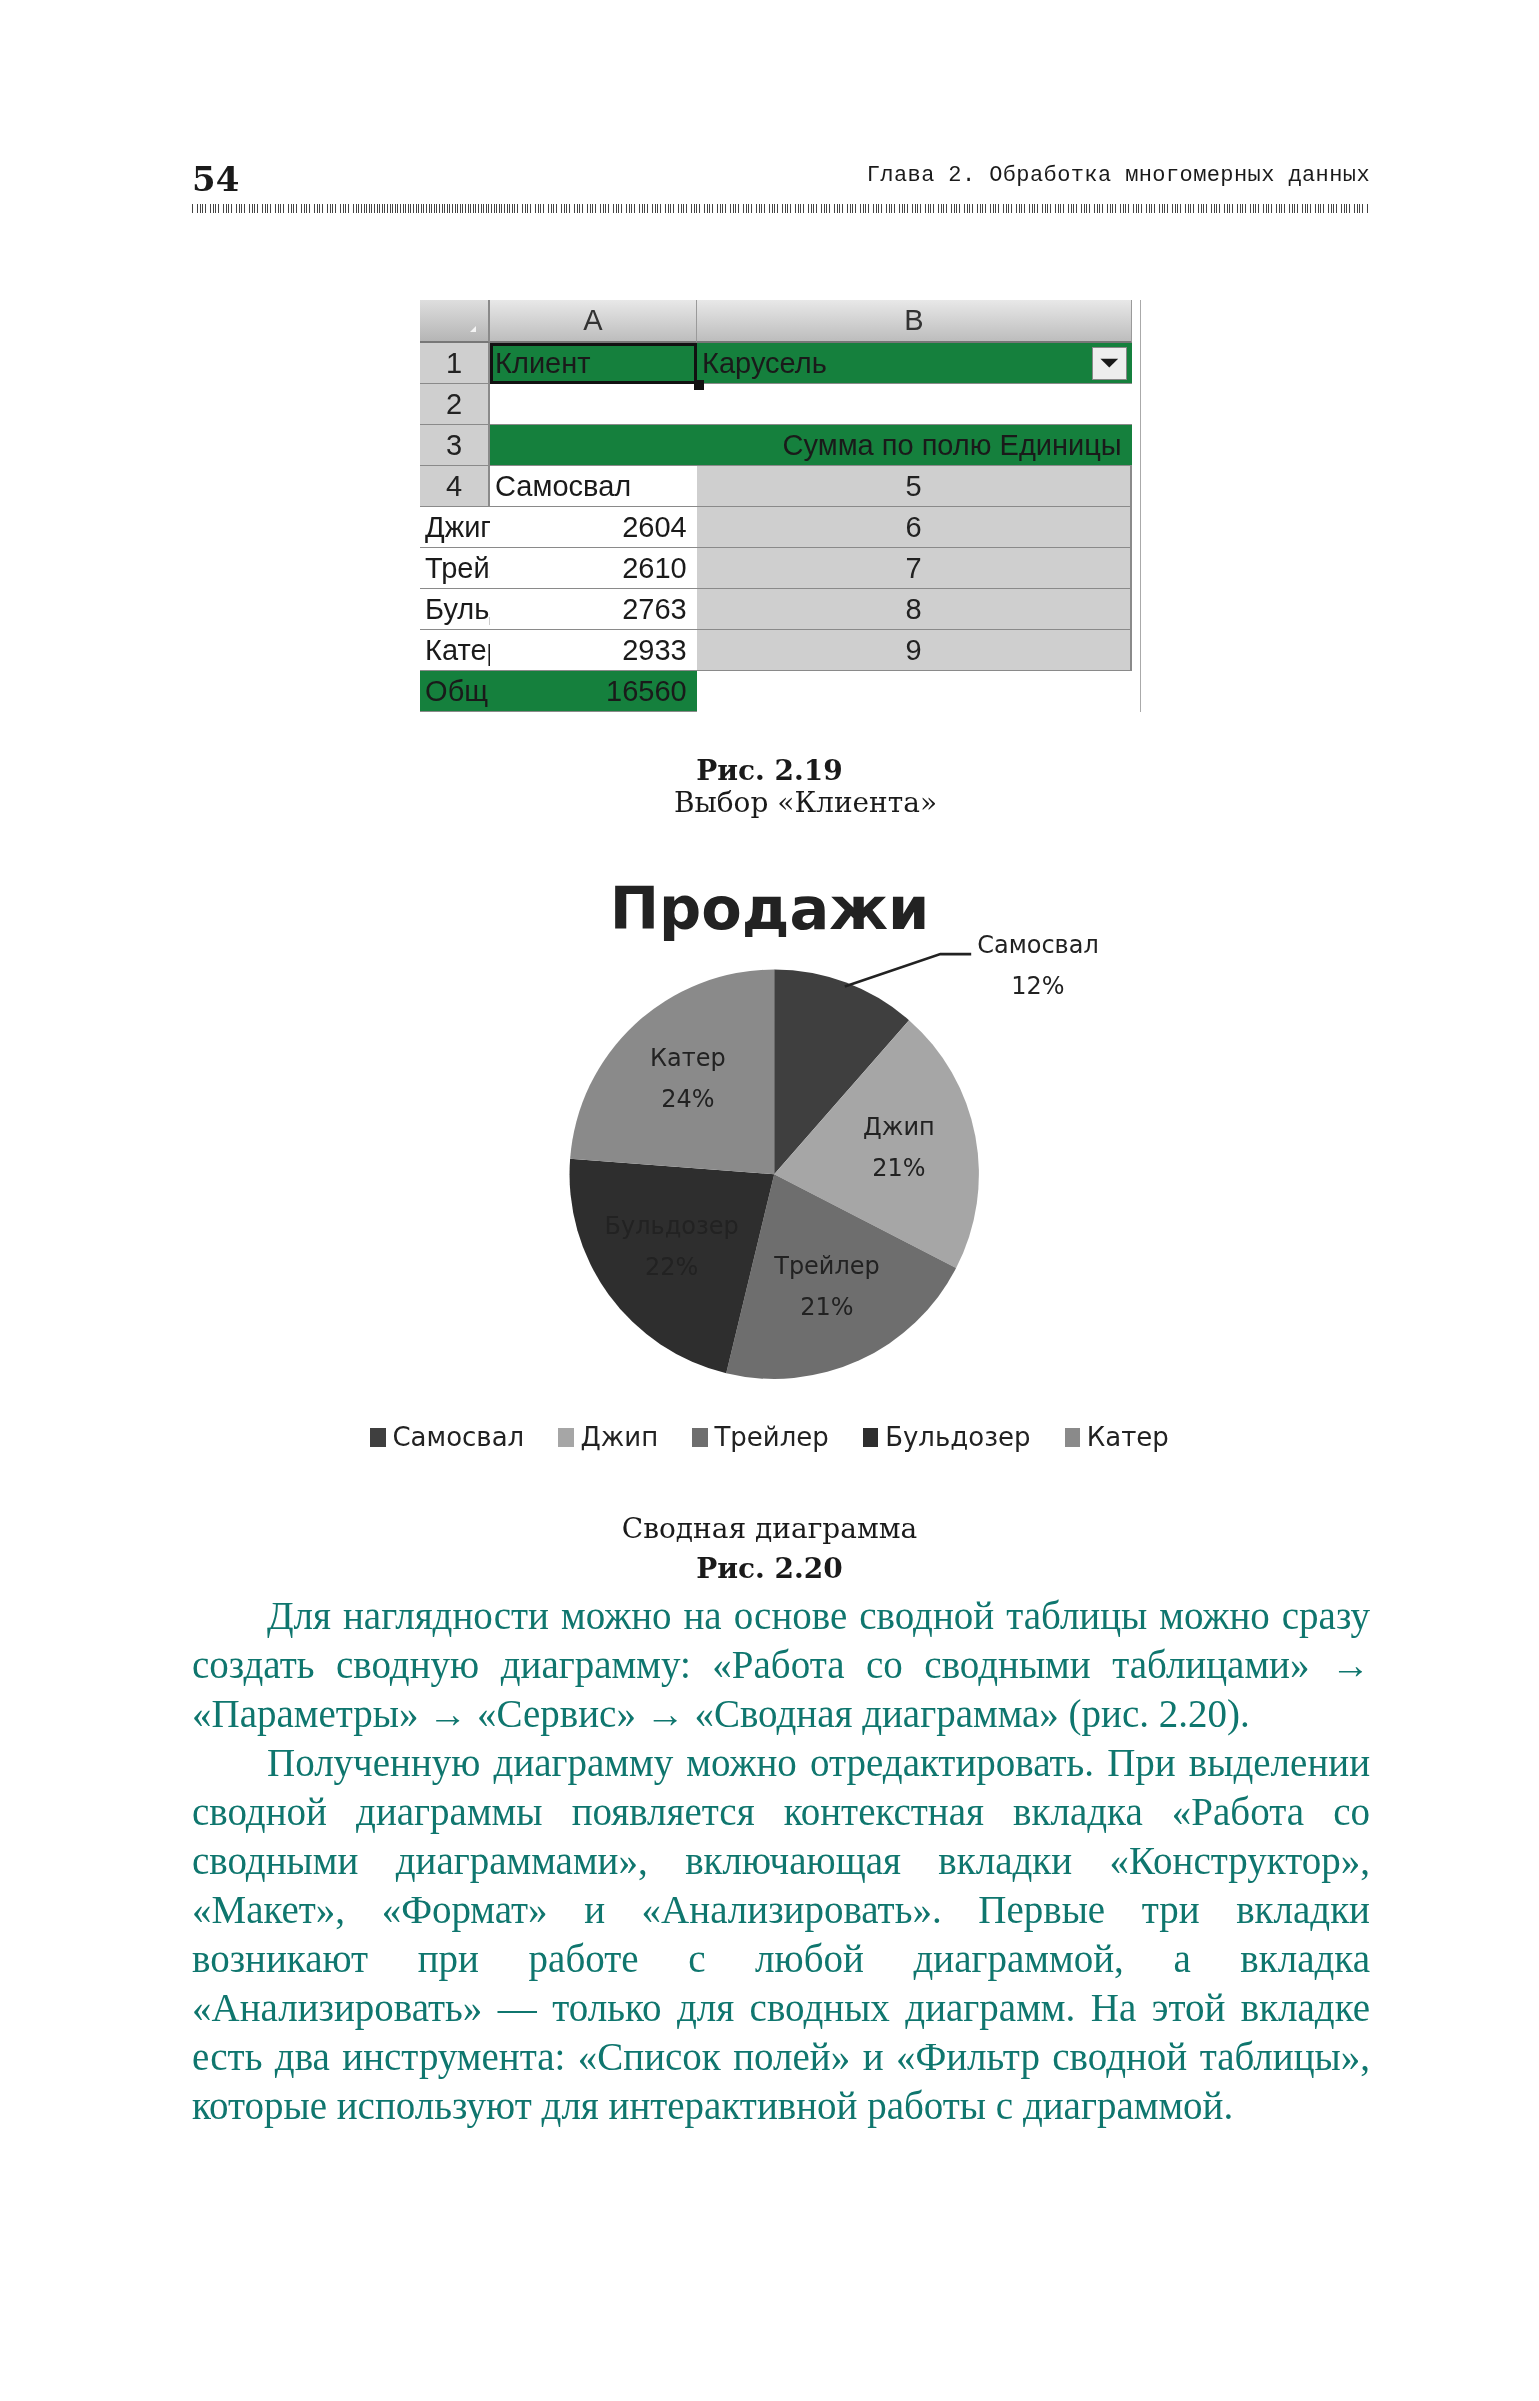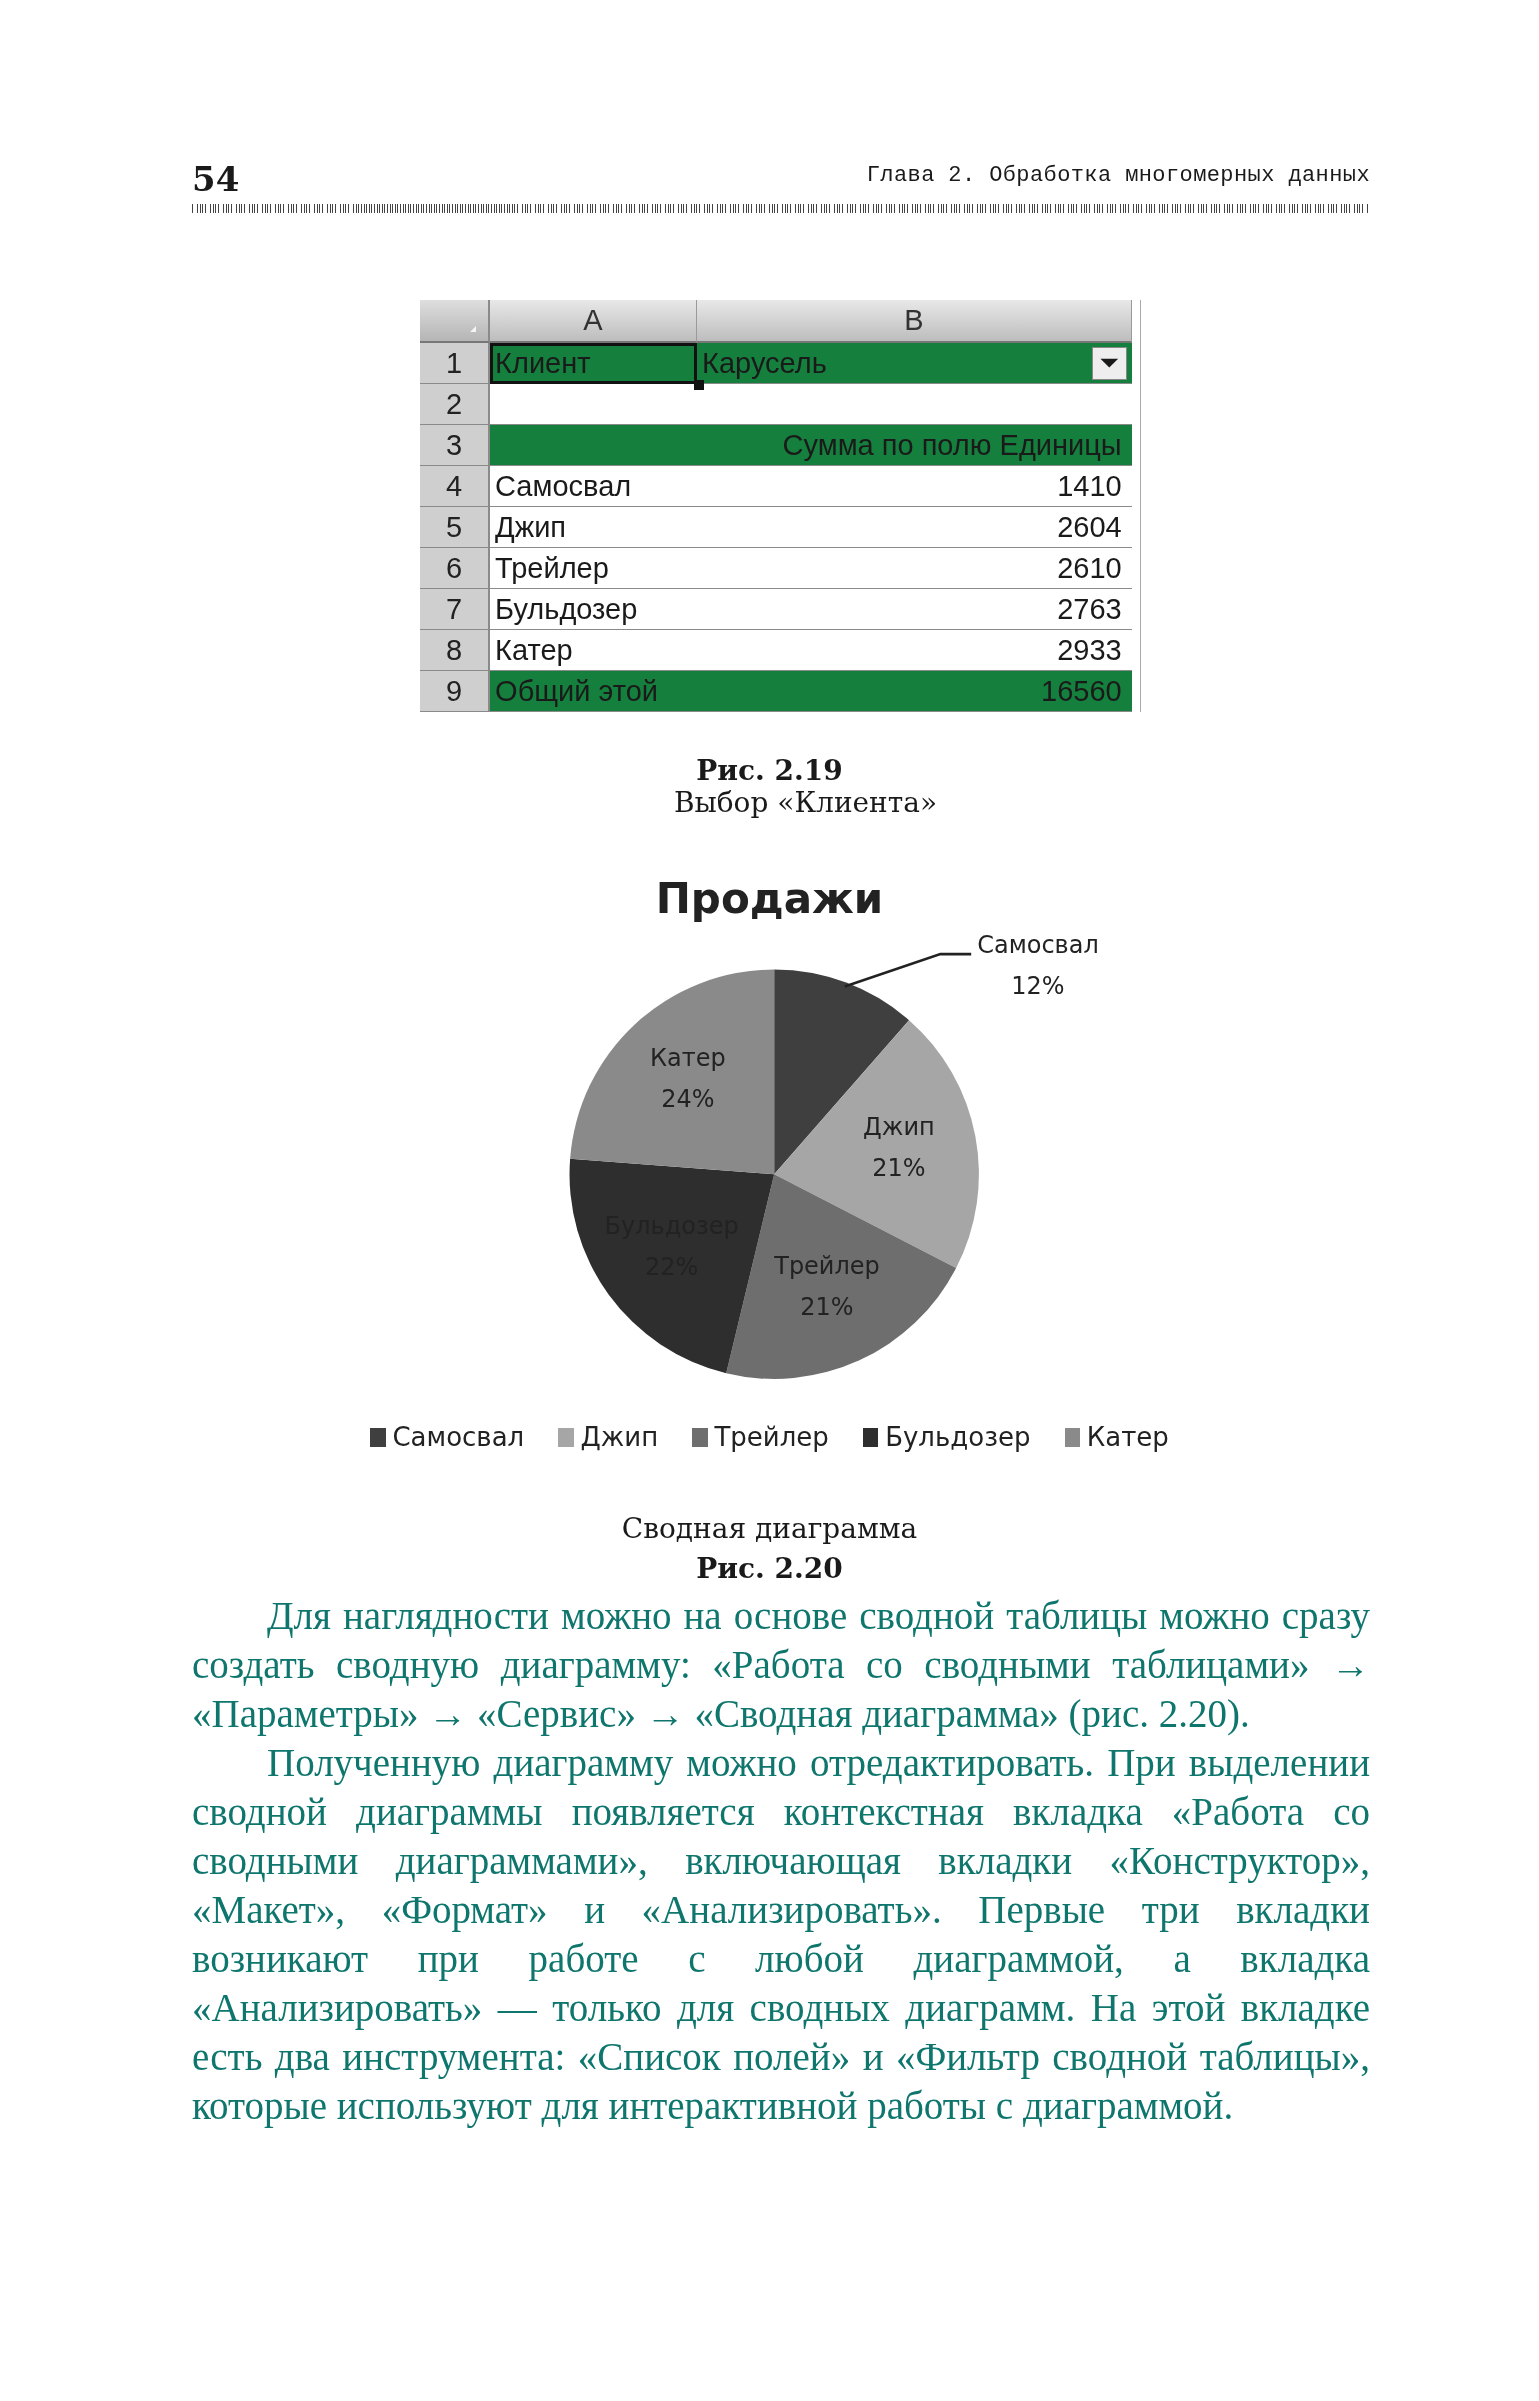--- a/index.html
+++ b/index.html
@@ -27,21 +27,21 @@
   .num { justify-content:flex-end; padding-right:10.3px; }
   .sel { outline:3.4px solid #111; outline-offset:-3.4px; position:relative; }
   .sel::after { content:""; position:absolute; right:-6.9px; bottom:-6.9px; width:10.3px; height:10.3px; background:#111; }
   .filter-btn { margin-left:auto; width:33px; height:31px; border:1.7px solid #888; background:#eee; font-size:22px; display:flex; align-items:center; justify-content:center; font-weight:bold; }
 
   
   .cap-num { font-weight:bold; font-size:28px; text-align:center; width:100%; left:0; font-family:"DejaVu Serif", serif; }
   .cap-text { font-size:28px; text-align:center; width:100%; left:0; font-family:"DejaVu Serif", serif; }
 
   
-  #chart-title { left:0; width:1539px; text-align:center; top:874px; font-family:"DejaVu Sans", sans-serif; font-weight:bold; font-size:42px; color:#222; }
+  #chart-title { left:0; width:1539px; text-align:center; top:874px; font-family:"DejaVu Sans", sans-serif; font-weight:bold; font-size:59px; color:#222; }
   #pie-svg { left:0; top:0; }
   .slice-label { font-family:"DejaVu Sans", sans-serif; font-size:28px; fill:#222; }
   #legend { left:0; width:1539px; top:1422px; display:flex; justify-content:center; gap:34px; font-family:"DejaVu Sans", sans-serif; font-size:26px; color:#222; }
   .legend-item { display:flex; align-items:center; gap:6.9px; }
   .swatch { width:15.4px; height:19px; display:inline-block; }
 
   
   #body-text { left:192px; top:1591px; width:1178px; font-family:"Liberation Serif", serif; font-size:39px; line-height:49px; text-align:justify; color:#0f766e; }
   #body-text p { margin:0; text-indent:75px; }
 </style>
@@ -68,21 +68,20 @@
     <div class="cell rowhdr">2</div>
     <div class="cell white"></div>
     <div class="cell white"></div>
 
     <div class="cell rowhdr">3</div>
     <div class="cell shade"></div>
     <div class="cell shade num">Сумма по полю Единицы</div>
 
     <div class="cell rowhdr">4</div>
     <div class="cell white">Самосвал</div>
-    <div class="cell white num">1410</div>
 
     <div class="cell rowhdr">5</div>
     <div class="cell white">Джип</div>
     <div class="cell white num">2604</div>
 
     <div class="cell rowhdr">6</div>
     <div class="cell white">Трейлер</div>
     <div class="cell white num">2610</div>
 
     <div class="cell rowhdr">7</div>

